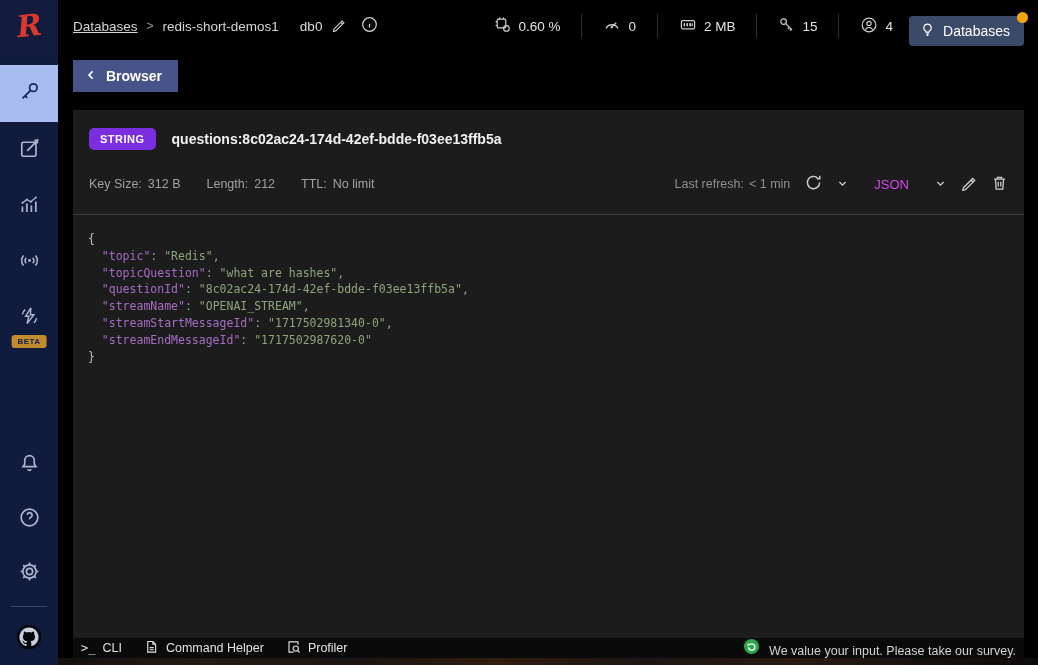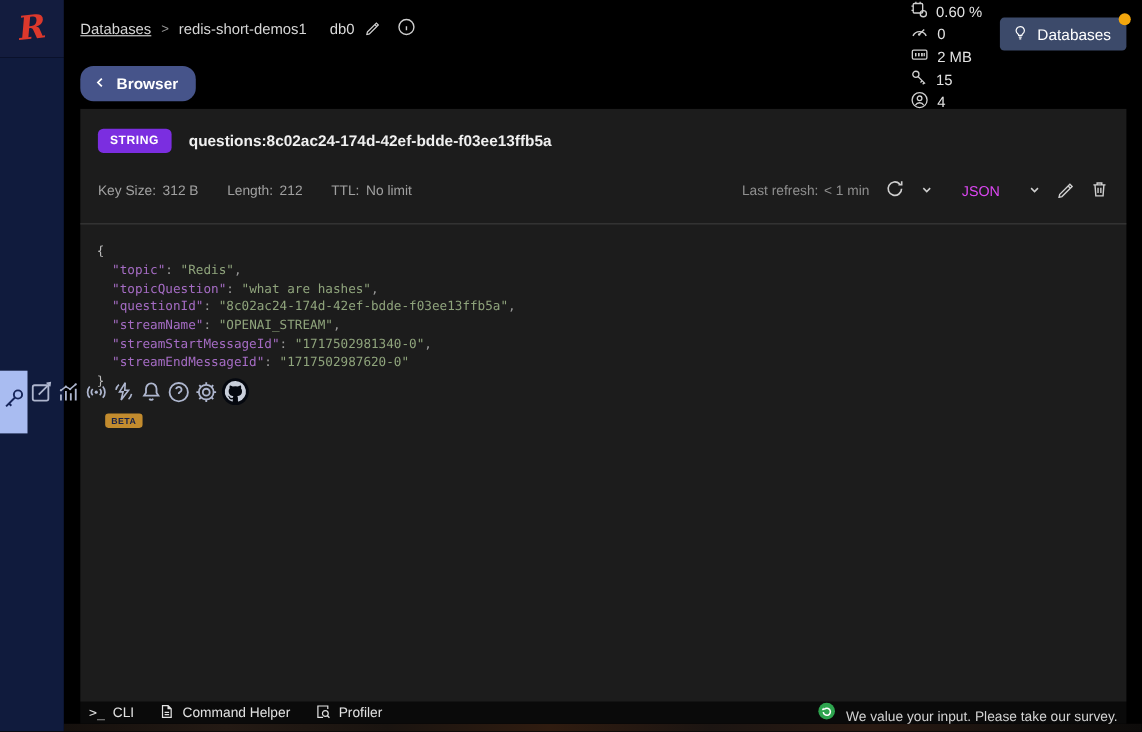--- a/index.html
+++ b/index.html
@@ -12,48 +12,48 @@
               display:flex; align-items:center; justify-content:center; }
   .logo-r { font-family:"DejaVu Serif", serif; font-style:italic; font-weight:bold;
             font-size:30px; color:#dc382c; transform:rotate(-6deg); line-height:1; }
   .breadcrumb { position:absolute; left:73px; top:0; height:52px; display:flex; align-items:center;
                 gap:9px; color:#d6d6d6; font-size:13.5px; }
   .breadcrumb a { color:#d6d6d6; text-decoration:underline; cursor:pointer; }
   .bc-sep { color:#9a9a9a; font-size:12px; }
   .db-index { margin-left:12px; color:#dcdcdc; }
   .icon-btn { background:none; border:none; color:#cfcfcf; display:inline-flex; align-items:center;
               justify-content:center; cursor:pointer; padding:0; }
-  .stats { position:absolute; right:124px; top:0; height:52px; display:flex; align-items:flex-start;flex-direction:column; }
+  .stats { position:absolute; right:124px; top:0; height:52px; display:flex; align-items:center; }
   .stat { display:flex; align-items:center; gap:7px; color:#e3e3e3; font-size:13.5px; padding:0 21px; }
   .stat svg { color:#cfcfcf; }
   .stat-sep { width:1px; height:24px; background:#2f2f2f; }
   .insights-btn { position:absolute; right:14px; top:16px; height:30px; padding:0 14px 0 11px;
                   background:#3c4a6a; border:none; border-radius:4px; color:#fff; font-size:14px;
                   display:flex; align-items:center; gap:8px; cursor:pointer; }
   .insights-dot { position:absolute; right:-4px; top:-4px; width:11px; height:11px; border-radius:50%;
                   background:#f2a60d; }
 
   
   .sidebar { position:absolute; left:0; top:52px; width:58px; height:613px; background:#101b3d;
-             display:flex; flex-direction:row; align-items:center; z-index:4; }
+             display:flex; flex-direction:column; align-items:center; z-index:4; }
   .side-item { width:58px; height:56px; display:flex; align-items:center; justify-content:center;
                color:#aeb6ce; cursor:pointer; position:relative; }
   .side-item.active { height:57px; margin-top:13px; background:#a9bcf1; color:#17265c; }
   .beta-badge { position:absolute; left:50%; transform:translateX(-50%); bottom:-2px;
                 background:#c28b2e; color:#15204a; font-size:8px; font-weight:bold;
                 padding:2px 6px; border-radius:3px; letter-spacing:.4px; }
   .side-spacer { flex:1; }
   .side-divider { width:36px; height:1px; background:#3a4668; margin:6px 0; }
 
   
   .back-btn { position:absolute; left:73px; top:60px; height:32px; padding:0 16px 0 12px;
-              background:#46548a; border:none; border-radius:12px; color:#fff; font-size:14px;
+              background:#46548a; border:none; border-radius:0; color:#fff; font-size:14px;
               font-weight:bold; display:flex; align-items:center; gap:9px; cursor:pointer; z-index:3; }
 
-  .panel { position:absolute; left:73px; top:99px; width:951px; height:539px; background:#1c1c1c; z-index:2; }
+  .panel { position:absolute; left:73px; top:110px; width:951px; height:539px; background:#1c1c1c; z-index:2; }
   .key-header { display:flex; align-items:center; gap:16px; padding:15px 16px 0 16px; height:42px; }
   .type-badge { background:#7b2ee0; color:#fff; font-size:11px; font-weight:bold; letter-spacing:.5px;
                 padding:5px 11px; border-radius:5px; }
   .key-name { color:#f0f0f0; font-size:14px; font-weight:600; }
 
   .meta-row { display:flex; align-items:center; padding:0 16px; height:48px; margin-top:8px; }
   .meta-left { display:flex; align-items:center; gap:26px; color:#a0a0a0; font-size:12.5px; }
   .meta-item { display:flex; gap:6px; }
   .meta-right { margin-left:auto; display:flex; align-items:center; color:#cfcfcf; }
   .refresh-label { color:#8f8f8f; font-size:12.5px; display:flex; gap:5px; }

